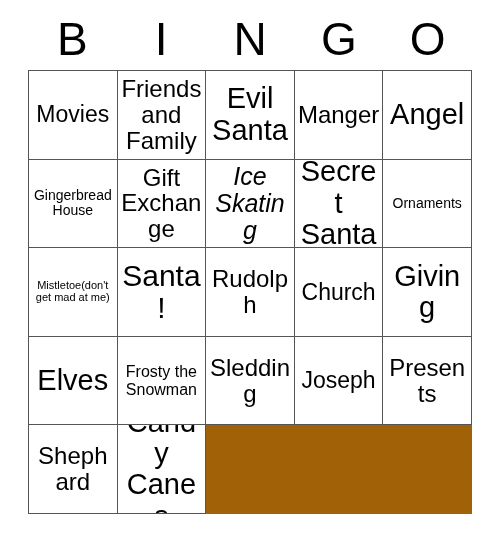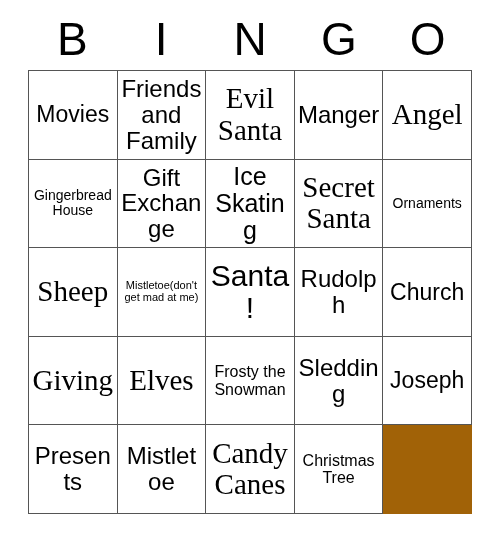--- a/index.html
+++ b/index.html
@@ -74,22 +74,22 @@
   }
   .cell-text {
     display: block;
     width: 100%;
     line-height: 1.08;
     white-space: pre-line;
     word-break: break-word;
   }
 
   
-  .fs-xxl .cell-text { font-size: 29px; font-family: Liberation Serif, serif; }
-  .fs-xl  .cell-text { font-size: 25px; }
+  .fs-xxl .cell-text { font-size: 29px; }
+  .fs-xl  .cell-text { font-size: 25px; font-style: italic; }
   .fs-lg  .cell-text { font-size: 23px; }
   .fs-md  .cell-text { font-size: 24px; }
   .fs-sm  .cell-text { font-size: 16px; }
   .fs-xs  .cell-text { font-size: 14px; }
   .fs-xxs .cell-text { font-size: 11px; }
 
   .free-cell .cell-text { font-size: 30px; }
 </style>
 </head>
 <body>
@@ -135,23 +135,20 @@
         <span class="cell-text">Ice
 Skating</span>
       </div>
       <div class="bingo-cell fs-xxl">
         <span class="cell-text">Secret
 Santa</span>
       </div>
       <div class="bingo-cell fs-xs">
         <span class="cell-text">Ornaments</span>
       </div>
-      <div class="bingo-cell fs-xxl">
-        <span class="cell-text">Sheep</span>
-      </div>
       <div class="bingo-cell fs-xxs">
         <span class="cell-text">Mistletoe(don't
 get mad at me)</span>
       </div>
       <div class="bingo-cell free-cell">
         <span class="cell-text">Santa!</span>
       </div>
       <div class="bingo-cell fs-md">
         <span class="cell-text">Rudolph</span>
       </div>
@@ -171,25 +168,21 @@
       <div class="bingo-cell fs-md">
         <span class="cell-text">Sledding</span>
       </div>
       <div class="bingo-cell fs-lg">
         <span class="cell-text">Joseph</span>
       </div>
       <div class="bingo-cell fs-md">
         <span class="cell-text">Presents</span>
       </div>
       <div class="bingo-cell fs-md">
-        <span class="cell-text">Mistletoe</span>
+        <span class="cell-text">Shephard</span>
       </div>
       <div class="bingo-cell fs-xxl">
         <span class="cell-text">Candy
 Canes</span>
-      </div>
-      <div class="bingo-cell fs-sm">
-        <span class="cell-text">Christmas
-Tree</span>
       </div>
     </div>
 
 </div>
 
 </body></html>

